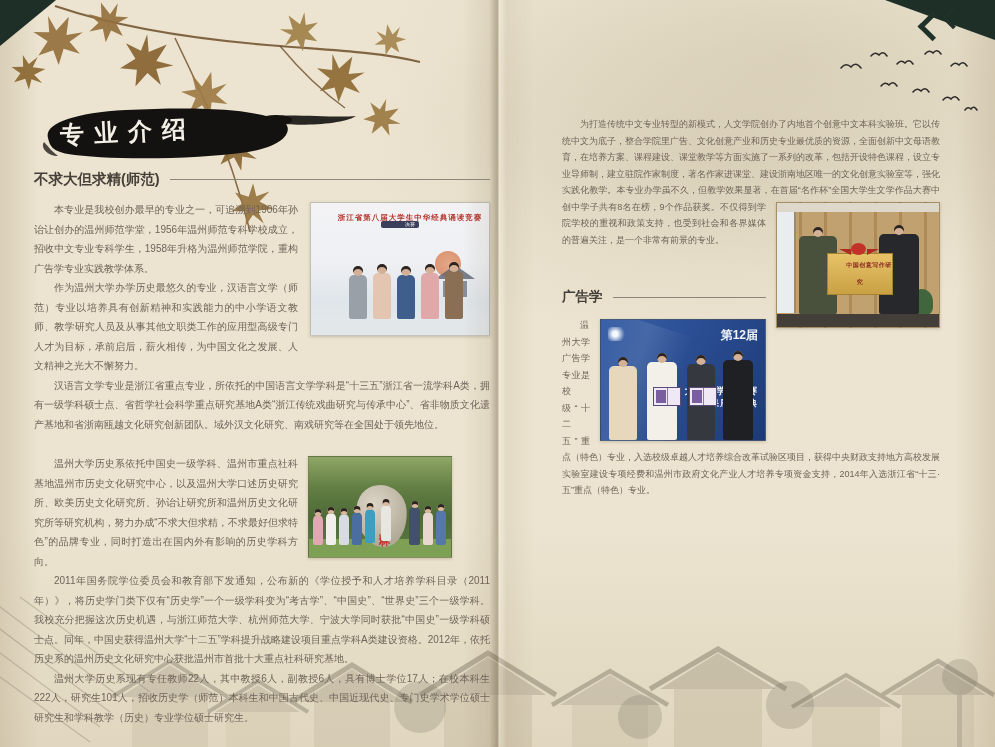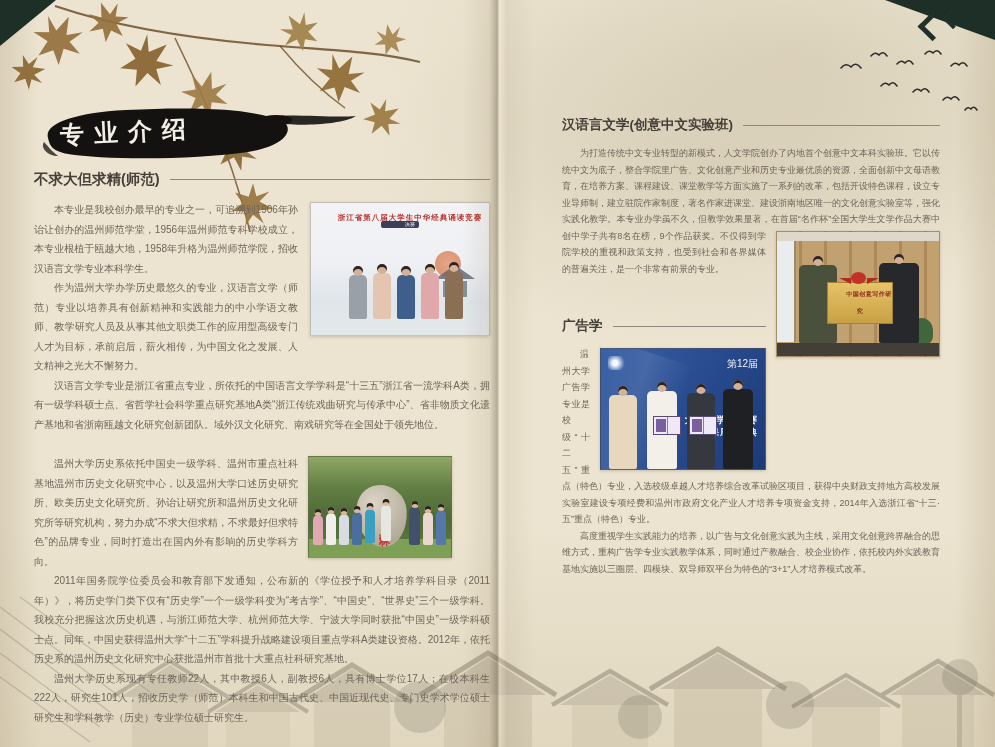--- a/index.html
+++ b/index.html
@@ -85,21 +85,21 @@
   #photo3 .bow{position:absolute;left:74px;top:40px;width:15px;height:12px;border-radius:50%;background:#c23228;z-index:4;}
   #photo3 .ribbon-l,#photo3 .ribbon-r{position:absolute;top:46px;width:0;height:0;z-index:3;
     border-top:6px solid #b02a22;}
   #photo3 .ribbon-l{left:62px;border-left:12px solid transparent;}
   #photo3 .ribbon-r{left:90px;border-right:12px solid transparent;}
   #photo4{width:164px;height:120px;margin:2px 0 8px 10px;
     background:linear-gradient(120deg,#3a62a8 0%,#2a4d92 45%,#1d3a77 100%);}
   #photo4 .streak{position:absolute;left:-20px;top:0;width:90px;height:160px;transform:rotate(18deg);
     background:linear-gradient(90deg,rgba(255,255,255,0),rgba(255,255,255,.10),rgba(255,255,255,0));}
   #photo4 .txt{position:absolute;right:7px;top:9px;text-align:right;color:#f2f5fa;line-height:12px;}
-  #photo4 .txt .l1{font-size:10px;font-weight:normal;}
+  #photo4 .txt .l1{font-size:12px;font-weight:bold;}
   #photo4 .txt .l2{font-size:9.5px;font-weight:bold;letter-spacing:1px;}
   #photo4 .txt .l3{font-size:8.5px;font-weight:bold;letter-spacing:1px;}
   #photo4 .logo{position:absolute;left:7px;top:7px;width:18px;height:14px;
     background:radial-gradient(circle at 40% 50%,#f5f8ff 20%,rgba(245,248,255,.25) 60%,rgba(245,248,255,0) 75%);border-radius:3px;}
   .folder{position:absolute;width:26px;height:17px;background:#efe9f6;border:1px solid #5a4a7a;z-index:4;}
   .folder::after{content:"";position:absolute;left:50%;top:0;bottom:0;width:1px;background:#8a7aa8;}
   .folder .inner{position:absolute;left:2px;top:2px;right:14px;bottom:2px;background:#7a5fa0;}
   
   .person{position:absolute;border-radius:5px 5px 2px 2px;}
   .person::before{content:"";position:absolute;left:50%;top:-9px;transform:translateX(-50%);
@@ -219,21 +219,21 @@
             <span class="badge">决赛</span>
             <span class="sun"></span>
             <span class="pav"></span>
             <span class="pav2"></span>
             <span class="ground"></span>
             <span class="person dark-hair" style="left:38px;bottom:16px;width:18px;height:44px;background:#9aa0a8;"></span>
             <span class="person dark-hair" style="left:62px;bottom:16px;width:18px;height:46px;background:#e3c5b2;"></span>
             <span class="person dark-hair" style="left:86px;bottom:16px;width:18px;height:44px;background:#3f5e8c;"></span>
             <span class="person dark-hair" style="left:110px;bottom:16px;width:18px;height:46px;background:#e0a8a8;"></span>
             <span class="person dark-hair" style="left:134px;bottom:16px;width:18px;height:48px;background:#8a6f55;"></span>
-          </span><span>本专业是我校创办最早的专业之一，可追溯到1906年孙诒让创办的温州师范学堂，1956年温州师范专科学校成立，本专业根植于瓯越大地，1958年升格为温州师范学院，招收汉语言文学专业本科学生。</span></p>
+          </span><span>本专业是我校创办最早的专业之一，可追溯到1906年孙诒让创办的温州师范学堂，1956年温州师范专科学校成立，招收中文专业专科学生，1958年升格为温州师范学院，重构广告学专业实践教学体系。</span></p>
         <p class="para">作为温州大学办学历史最悠久的专业，汉语言文学（师范）专业以培养具有创新精神和实践能力的中小学语文教师、教学研究人员及从事其他文职类工作的应用型高级专门人才为目标，承前启后，薪火相传，为中国文化之发展、人文精神之光大不懈努力。</p>
         <p class="para">汉语言文学专业是浙江省重点专业，所依托的中国语言文学学科是“十三五”浙江省一流学科A类，拥有一级学科硕士点、省哲学社会科学重点研究基地A类“浙江传统戏曲研究与传承中心”、省非物质文化遗产基地和省浙南瓯越文化研究创新团队。域外汉文化研究、南戏研究等在全国处于领先地位。</p>
       </div>
     </div>
 
     <div class="sec" id="sec-history">
       <div class="body">
         <p class="para"><span id="photo2" class="photo fr">
             <span class="grass"></span>
             <span class="stone">
@@ -251,24 +251,20 @@
           </span><span>温州大学历史系依托中国史一级学科、温州市重点社科基地温州市历史文化研究中心，以及温州大学口述历史研究所、欧美历史文化研究所、孙诒让研究所和温州历史文化研究所等研究机构，努力办成“不求大但求精，不求最好但求特色”的品牌专业，同时打造出在国内外有影响的历史学科方向。</span></p>
         <p class="para">2011年国务院学位委员会和教育部下发通知，公布新的《学位授予和人才培养学科目录（2011年）》，将历史学门类下仅有“历史学”一个一级学科变为“考古学”、“中国史”、“世界史”三个一级学科。我校充分把握这次历史机遇，与浙江师范大学、杭州师范大学、宁波大学同时获批“中国史”一级学科硕士点。同年，中国史获得温州大学“十二五”学科提升战略建设项目重点学科A类建设资格。2012年，依托历史系的温州历史文化研究中心获批温州市首批十大重点社科研究基地。</p>
         <p class="para">温州大学历史系现有专任教师22人，其中教授6人，副教授6人，具有博士学位17人；在校本科生222人，研究生101人，招收历史学（师范）本科生和中国古代史、中国近现代史、专门史学术学位硕士研究生和学科教学（历史）专业学位硕士研究生。</p>
       </div>
     </div>
   </div>
 
   <div id="col-right" class="col">
 
     <div class="sec" id="sec-creative">
-      <div class="sec-head">
-        <span class="h">汉语言文学(创意中文实验班)</span>
-        <span class="rule"></span>
-      </div>
       <div class="body">
         <p class="para"><span>为打造传统中文专业转型的新模式，人文学院创办了内地首个创意中文本科实验班。它以传统中文为底子，整合学院里广告、文化创意产业和历史专业最优质的资源，全面创新中文母语教育，在培养方案、课程建设、课堂教学等方面实施了一系列的改革，包括开设特色课程，设立专业导师制，建立驻院作家制度，著名作家进课堂、建设浙南地区唯一的文化创意实验室等，强化实践化教学。本专业办学虽不久，但教学效果显著，在首届“名作杯”全国大学生文学作品大赛中创中学子</span><span id="photo3" class="photo fr">
             <span class="ceil"></span>
             <span class="win"></span>
             <span class="person dark-hair" style="left:22px;bottom:13px;width:38px;height:78px;background:#49503c;z-index:2;"></span>
             <span class="person dark-hair" style="left:102px;bottom:13px;width:40px;height:80px;background:#26282c;z-index:2;"></span>
             <span class="plaque">
                 <span>中国创意写作研究</span>
               </span>
             <span class="bow"></span>
@@ -298,18 +294,17 @@
             <span class="person dark-hair" style="left:46px;bottom:0;width:30px;height:78px;background:#f3f0e9;z-index:3;"></span>
             <span class="person dark-hair" style="left:86px;bottom:0;width:28px;height:76px;background:#35393f;z-index:3;"></span>
             <span class="person dark-hair" style="left:122px;bottom:0;width:30px;height:80px;background:#1e2024;z-index:3;"></span>
             <span class="folder" style="left:52px;bottom:34px;">
                 <span class="inner"></span>
               </span>
             <span class="folder" style="left:88px;bottom:34px;">
                 <span class="inner"></span>
               </span>
           </span><span>温州大学广告学专业是校级“十二五”重点（特色）专业，入选校级卓越人才培养综合改革试验区项目，获得中央财政支持地方高校发展实验室建设专项经费和温州市政府文化产业人才培养专项资金支持，2014年入选浙江省“十三·五”重点（特色）专业。</span></p>
-        <p class="para">高度重视学生实践能力的培养，以广告与文化创意实践为主线，采用文化创意跨界融合的思维方式，重构广告学专业实践教学体系，同时通过产教融合、校企业协作，依托校内外实践教育基地实施以三圈层、四模块、双导师双平台为特色的“3+1”人才培养模式改革。</p>
       </div>
     </div>
   </div>
 
 </div>
 
 </body></html>

